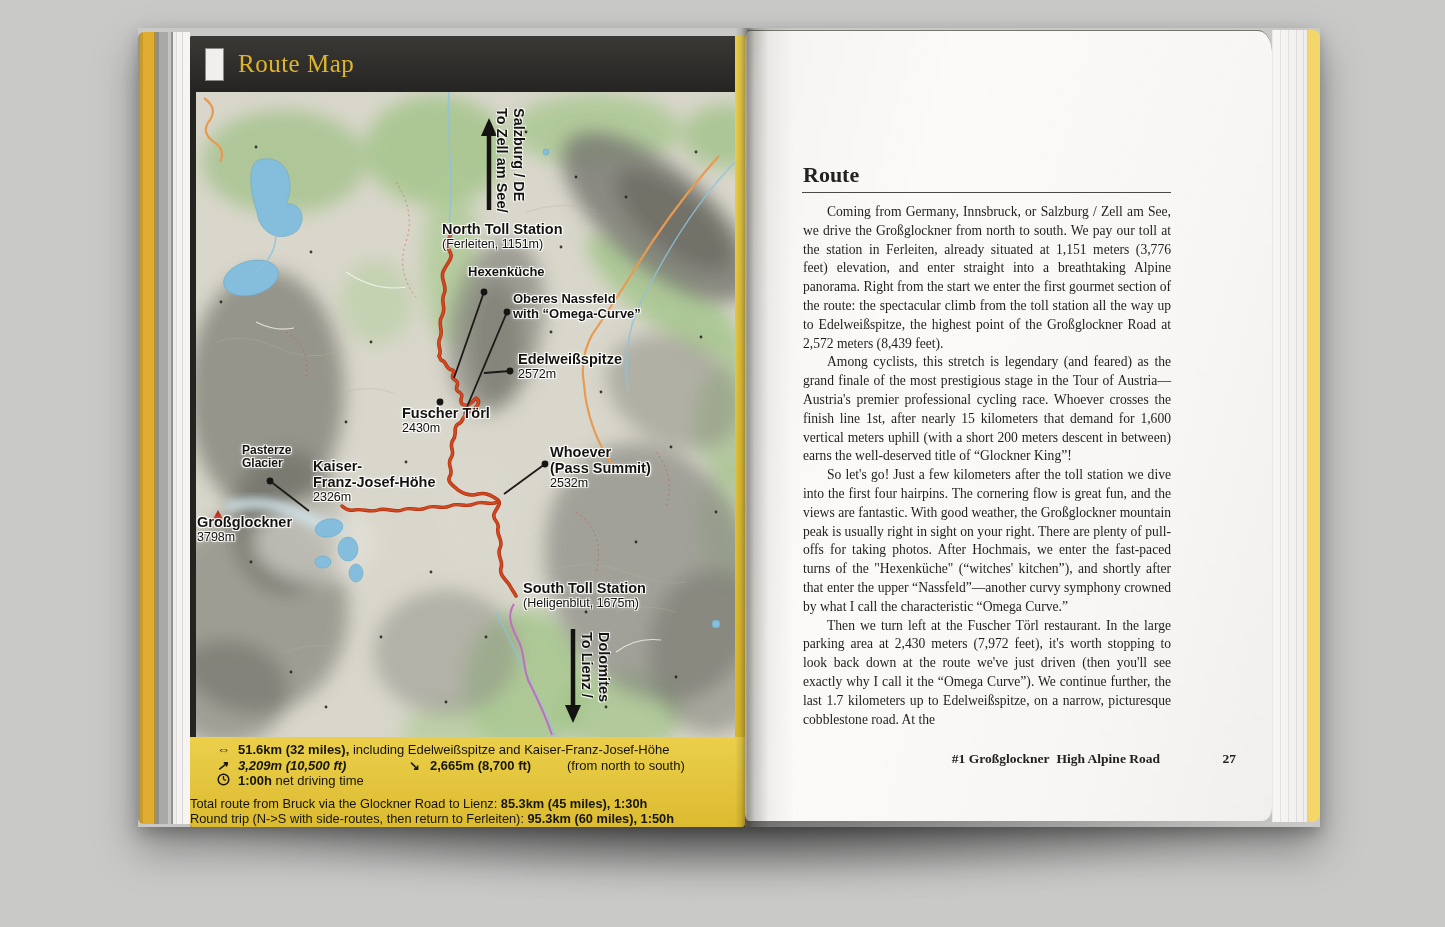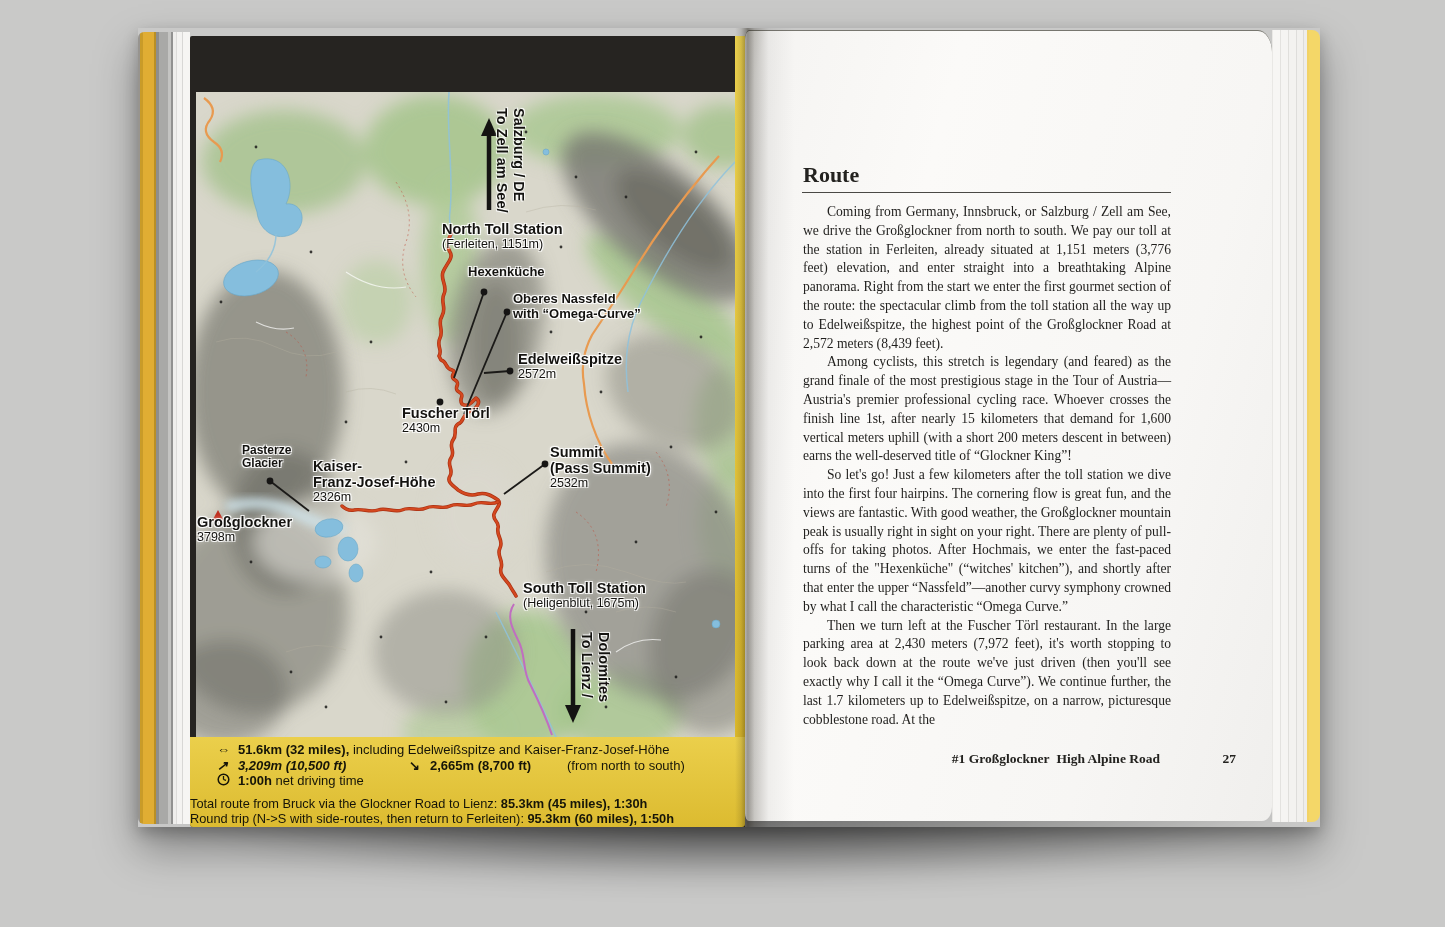--- a/index.html
+++ b/index.html
@@ -84,20 +84,24 @@
 </head>
 <body>
 
 <div class="scene">
   <div class="floor-shadow"></div>
   <div class="book">
 
     <div class="left-stack"></div>
 
     <div class="left-page">
+      <div class="lp-header">
+        <div class="bullet"></div>
+        <div class="title">Route Map</div>
+      </div>
 
       <div class="map">
         <svg class="terrain" width="539" height="645" viewBox="0 0 539 645">
           <defs>
             <filter id="b8" x="-40%" y="-40%" width="180%" height="180%">
                 <feGaussianBlur stdDeviation="9"></feGaussianBlur>
               </filter>
             <filter id="b4" x="-40%" y="-40%" width="180%" height="180%">
                 <feGaussianBlur stdDeviation="4"></feGaussianBlur>
               </filter>
@@ -273,21 +277,21 @@
         </div>
         <div class="mlabel" style="left:322px;top:259px;">
           <span class="nm">Edelweißspitze</span>
           <span class="dt">2572m</span>
         </div>
         <div class="mlabel" style="left:206px;top:313px;">
           <span class="nm">Fuscher Törl</span>
           <span class="dt">2430m</span>
         </div>
         <div class="mlabel" style="left:354px;top:352px;">
-          <span class="nm">Summit</span>
+          <span class="nm">Whoever</span>
           <span class="nm">(Pass Summit)</span>
           <span class="dt">2532m</span>
         </div>
         <div class="mlabel" style="left:117px;top:366px;">
           <span class="nm">Kaiser-</span>
           <span class="nm">Franz-Josef-Höhe</span>
           <span class="dt">2326m</span>
         </div>
         <div class="mlabel xs" style="left:46px;top:352px;">
           <span class="nm">Pasterze</span>

